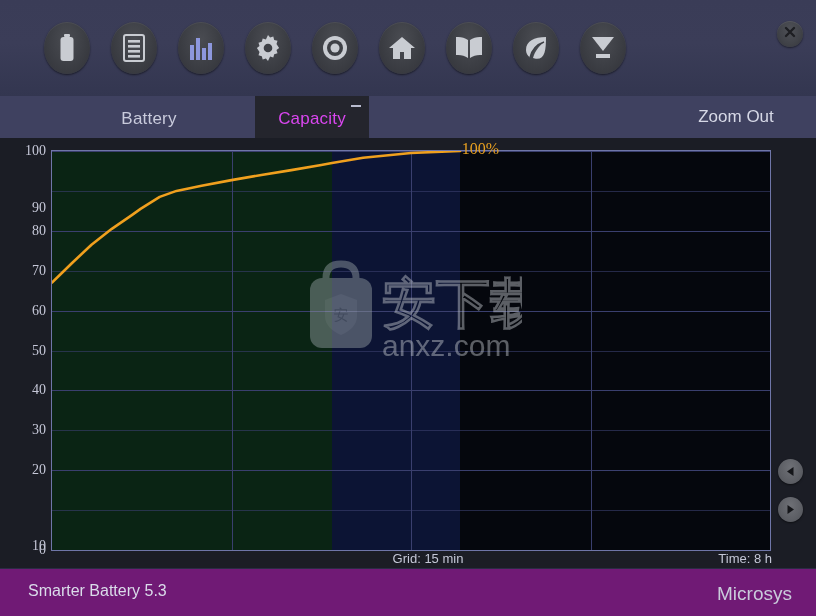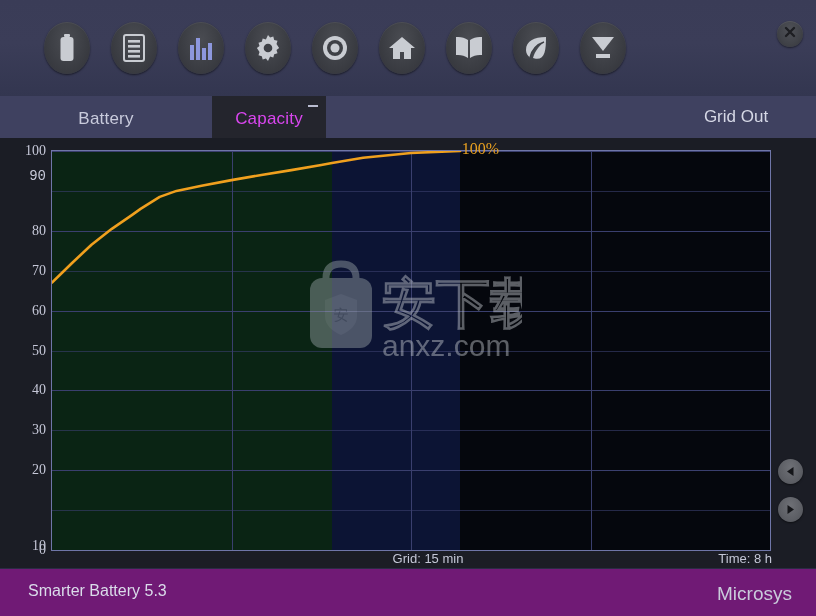--- a/index.html
+++ b/index.html
@@ -40,21 +40,21 @@
 
   
   .tabbar{
     position:absolute;left:0;top:96px;width:816px;height:42px;
     background:#3f4160;
     border-bottom:1px solid #23243a;
   }
   .tab{
     position:absolute;top:0;height:45px;
     display:flex;align-items:center;justify-content:center;
-    color:#c9cbdc;font-size:17px;letter-spacing:.2px;cursor:pointer;
+    color:#c9cbdc;font-size:17px;letter-spacing:.2px;cursor:pointer;margin-left:43px;
   }
   .tab.t-battery{left:0;width:212px;}
   .tab.t-capacity{
     left:212px;width:114px;
     background:#24252d;color:#d946ef;
   }
   .tab-mark{
     position:absolute;right:8px;top:9px;
     width:10px;height:2px;background:#b9bcd0;
   }
@@ -239,37 +239,37 @@
 
   <div class="tabbar">
     <div class="tab t-battery">
       <span>Battery</span>
     </div>
     <div class="tab t-capacity">
       <span>Capacity</span>
       <span class="tab-mark"></span>
     </div>
     <div class="zoom-out">
-      <span>Grid Out</span>
+      <span>Zoom Out</span>
     </div>
   </div>
 
   <div class="chartwrap">
 
     <div class="ylabels">
         <div class="ylab" style="top: 393px;">0</div>
         <div class="ylab" style="top: 353.1px; margin-top: 36px;">10</div>
         <div class="ylab" style="top: 313.2px;">20</div>
         <div class="ylab" style="top: 273.3px;">30</div>
         <div class="ylab" style="top: 233.4px;">40</div>
         <div class="ylab" style="top: 193.5px;">50</div>
         <div class="ylab" style="top: 153.6px;">60</div>
         <div class="ylab" style="top: 113.7px;">70</div>
         <div class="ylab" style="top: 73.8px;">80</div>
-        <div class="ylab" style="top: 19px; font-family: Liberation Mono, monospace;">90</div>
+        <div class="ylab" style="top: 51px;">90</div>
         <div class="ylab" style="top: -6px;">100</div>
       </div>
 
     <div class="plot">
       <div class="band green" style="left: 0px; width: 280.02px; background: rgb(10, 36, 20);"></div>
       <div class="band blue" style="left: 280.02px; width: 128.043px; background: rgb(12, 20, 52);"></div>
       <div id="gridlines">
           <div class="gridline-h" style="top: 359.1px; background: rgb(58, 63, 110); opacity: 0.62;"></div>
           <div class="gridline-h" style="top: 319.2px; opacity: 1;"></div>
           <div class="gridline-h" style="top: 279.3px; background: rgb(58, 63, 110); opacity: 0.62;"></div>

